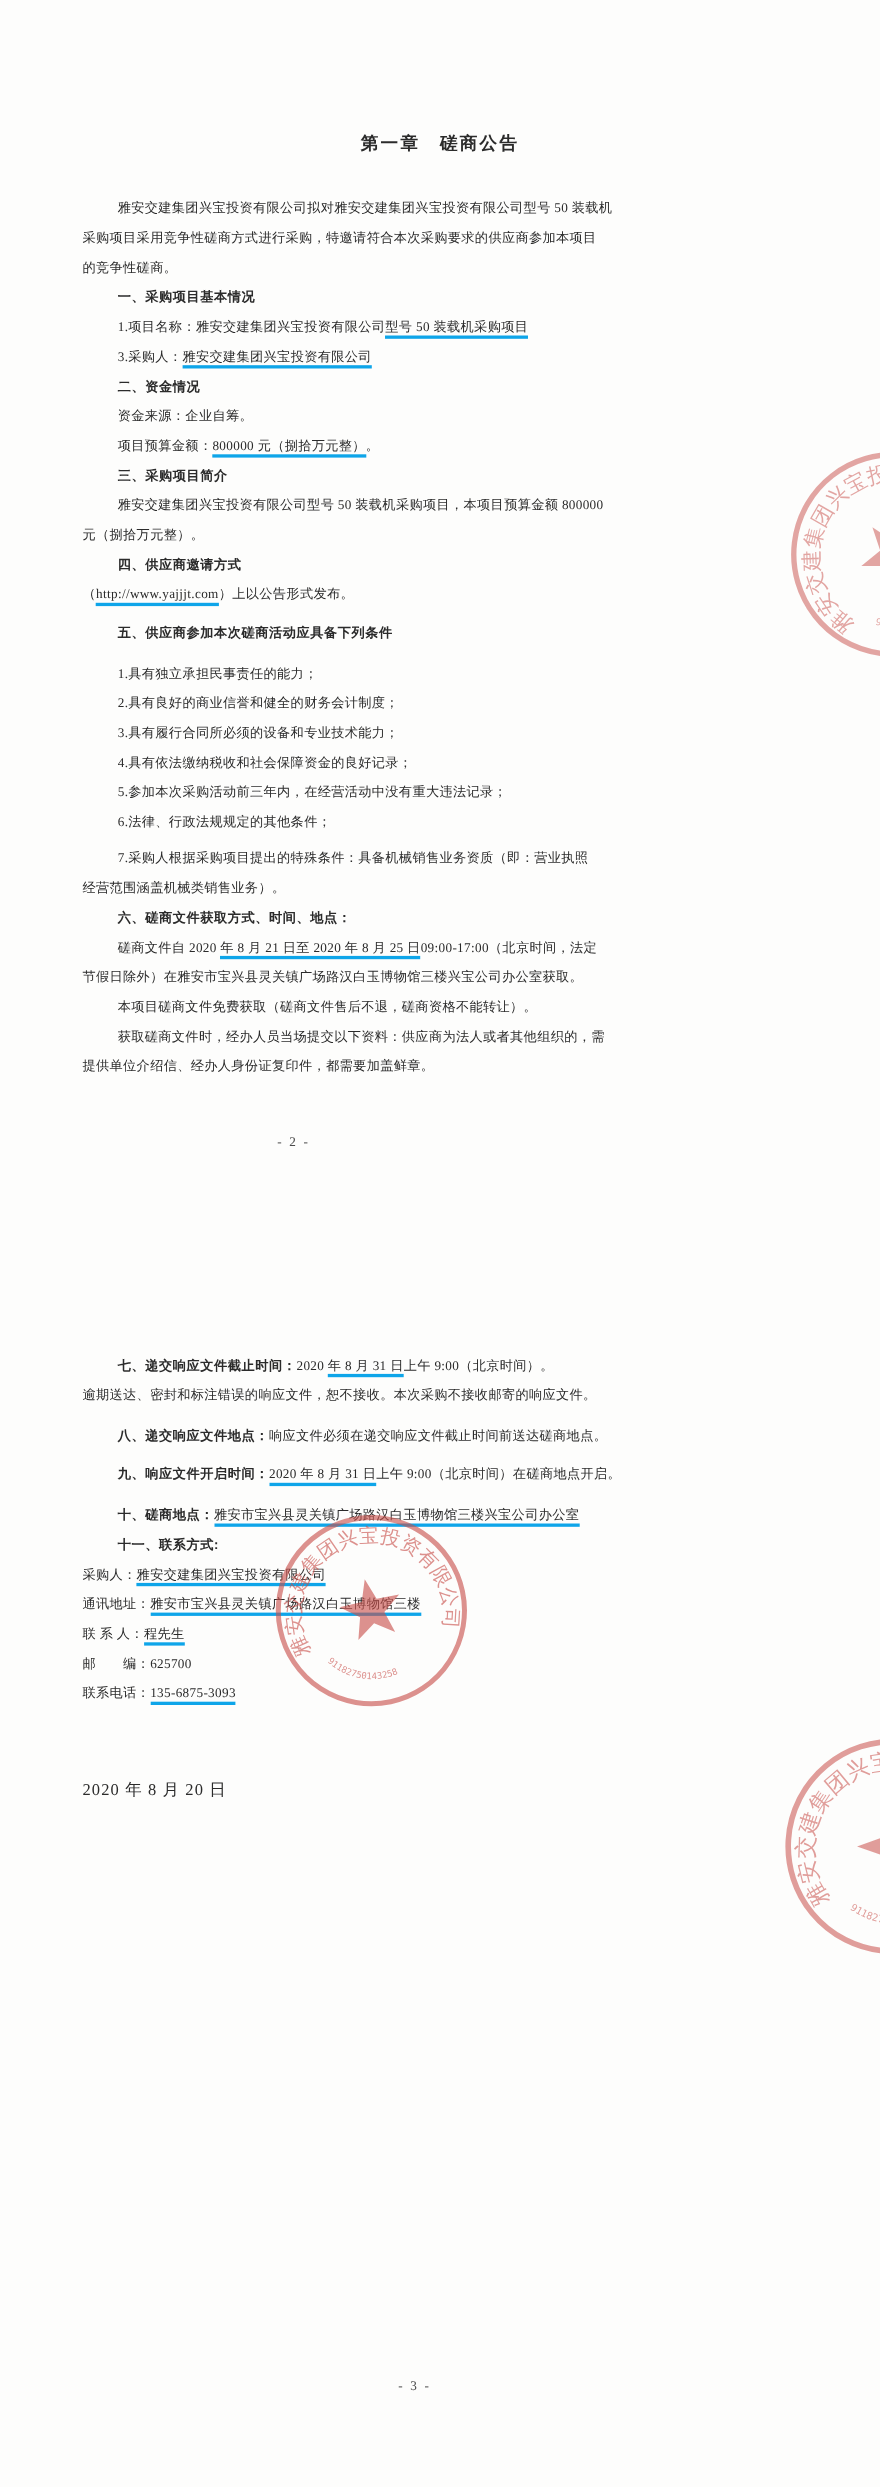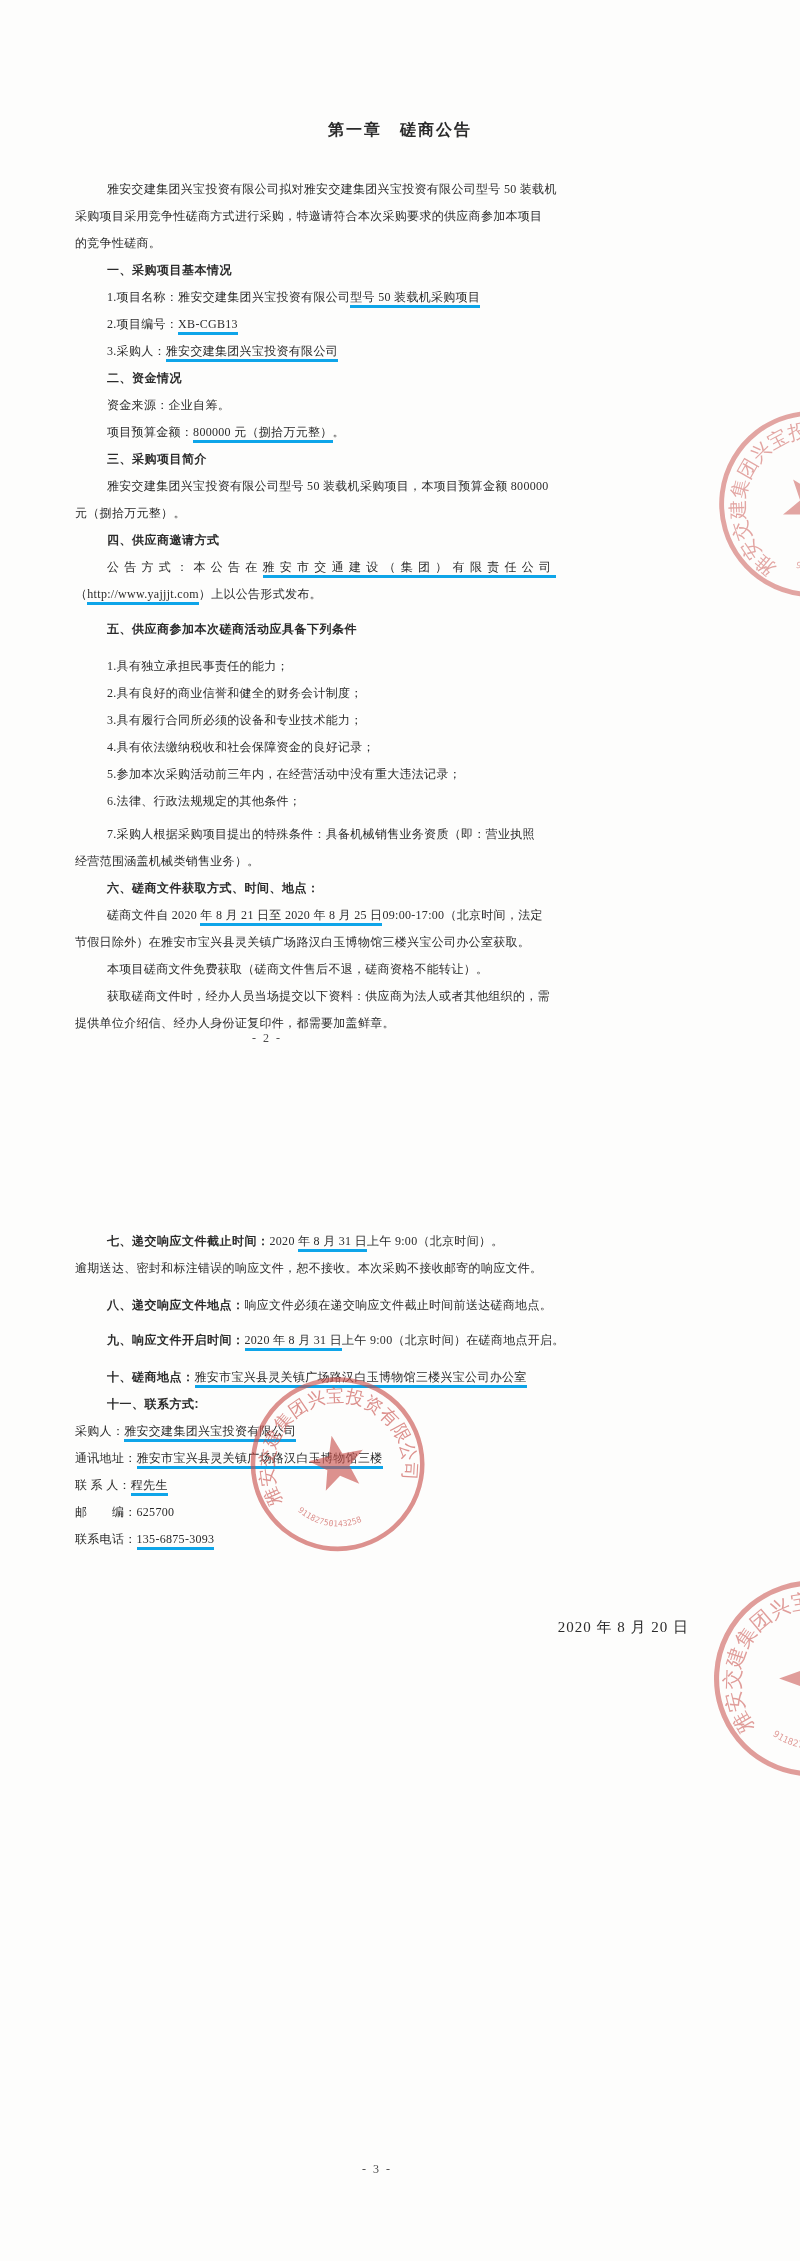--- a/index.html
+++ b/index.html
@@ -21,54 +21,52 @@
   .gap6  { margin-top:6px; }
   #doc-title {
     top:120px; left:75px; width:650px; text-align:center;
     font-size:16px; font-weight:700; letter-spacing:2px;
   }
   #pg1-content { top:176px; left:75px; width:650px; }
   #pg2-content { top:1228px; left:75px; width:650px; }
   .page-footer { font-size:12px; color:#4a4a4a; letter-spacing:2px; }
   #footer-p2 { top:1031px; left:252px; }
   #footer-p3 { top:2162px; left:362px; }
-  #date-line { top:1618px; left:75px; width:650px; text-align:right; padding-right:36px; font-size:15px; letter-spacing:1px; }
+  #date-line { top:1618px; left:75px; width:650px; text-align:left; padding-right:36px; font-size:15px; letter-spacing:1px; }
   .stamp { position:absolute; pointer-events:none; }
   .seal-ring { fill:none; stroke:#c9504b; stroke-width:5; }
   .seal-fill { fill:#c9504b; }
   .seal-text { fill:#c9504b; font-family:"Liberation Sans","DejaVu Sans",sans-serif; }
   .seal-code { fill:#c9504b; font-family:"DejaVu Sans Mono",monospace; }
 </style>
 </head>
 <body>
 
 <div id="page">
 
   <div id="doc-title" class="abs">第一章　磋商公告</div>
 
   <div id="pg1-content" class="abs">
     <div class="ln ind">雅安交建集团兴宝投资有限公司拟对雅安交建集团兴宝投资有限公司型号 50 装载机</div>
     <div class="ln">采购项目采用竞争性磋商方式进行采购，特邀请符合本次采购要求的供应商参加本项目</div>
     <div class="ln">的竞争性磋商。</div>
 
     <div class="ln ind hd">一、采购项目基本情况</div>
     <div class="ln ind"><span>1.项目名称：雅安交建集团兴宝投资有限公司</span><span class="u">型号 50 装载机采购项目</span></div>
-    <div class="ln ind"><span>2.项目编号：</span><span class="u">XB-CGB13</span></div>
     <div class="ln ind"><span>3.采购人：</span><span class="u">雅安交建集团兴宝投资有限公司</span></div>
 
     <div class="ln ind hd">二、资金情况</div>
     <div class="ln ind">资金来源：企业自筹。</div>
     <div class="ln ind"><span>项目预算金额：</span><span class="u">800000 元（捌拾万元整）</span><span>。</span></div>
 
     <div class="ln ind hd">三、采购项目简介</div>
     <div class="ln ind">雅安交建集团兴宝投资有限公司型号 50 装载机采购项目，本项目预算金额 800000</div>
     <div class="ln">元（捌拾万元整）。</div>
 
     <div class="ln ind hd">四、供应商邀请方式</div>
-    <div class="ln ind sp"><span>公告方式：本公告在</span><span class="u">雅安市交通建设（集团）有限责任公司</span></div>
     <div class="ln"><span>（</span><span class="u">http://www.yajjjt.com</span><span>）上以公告形式发布。</span></div>
 
     <div class="ln ind hd gap8">五、供应商参加本次磋商活动应具备下列条件</div>
     <div class="ln ind gap10">1.具有独立承担民事责任的能力；</div>
     <div class="ln ind">2.具有良好的商业信誉和健全的财务会计制度；</div>
     <div class="ln ind">3.具有履行合同所必须的设备和专业技术能力；</div>
     <div class="ln ind">4.具有依法缴纳税收和社会保障资金的良好记录；</div>
     <div class="ln ind">5.参加本次采购活动前三年内，在经营活动中没有重大违法记录；</div>
     <div class="ln ind">6.法律、行政法规规定的其他条件；</div>
     <div class="ln ind gap6">7.采购人根据采购项目提出的特殊条件：具备机械销售业务资质（即：营业执照</div>

